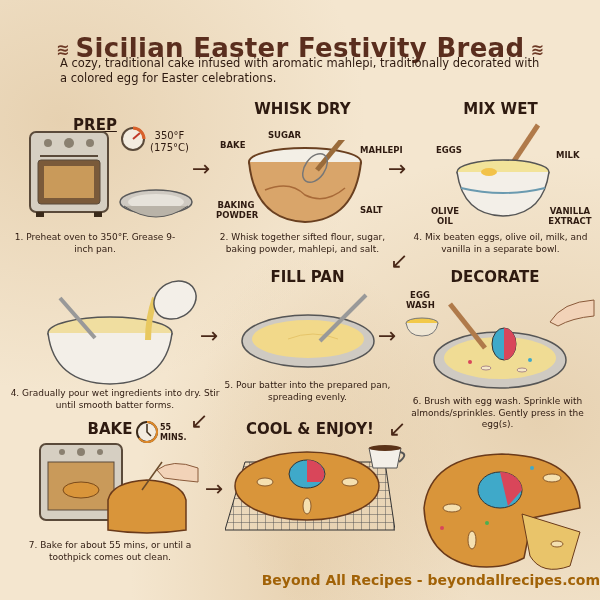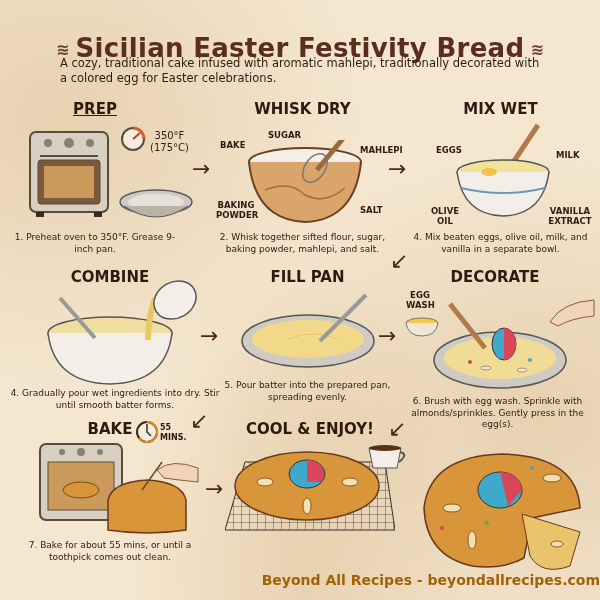--- a/index.html
+++ b/index.html
@@ -38,21 +38,21 @@
 </style>
 </head>
 <body>
 
 <div class="title">
   <span class="orn">≋</span><span>Sicilian Easter Festivity Bread</span><span class="orn">≋</span>
 </div>
 <div class="subtitle">A cozy, traditional cake infused with aromatic mahlepi, traditionally decorated with a colored egg for Easter celebrations.</div>
 
 <div class="step" style="left:10px; top:100px; width:185px; height:150px;">
-  <div class="step-title" style="position:absolute;left:0;top:0;width:170px;text-decoration:underline;">PREP</div>
+  <div class="step-title" style="position:absolute;left:0;top:16px;width:170px;text-decoration:underline;">PREP</div>
   <svg class="art" style="left:18px;top:30px" width="82" height="90" viewBox="0 0 82 90">
     <rect x="2" y="2" width="78" height="80" rx="6" fill="#d6cfc2" stroke="#5a4a3a" stroke-width="2"></rect>
     <circle cx="20" cy="13" r="4" fill="#8a8070"></circle>
       <circle cx="41" cy="13" r="5" fill="#8a8070"></circle>
       <circle cx="62" cy="13" r="4" fill="#8a8070"></circle>
     <rect x="10" y="30" width="62" height="44" rx="3" fill="#7a5a3a" stroke="#5a4a3a"></rect>
     <rect x="16" y="36" width="50" height="32" fill="#c99a5a"></rect>
     <line x1="12" y1="26" x2="70" y2="26" stroke="#5a4a3a" stroke-width="2"></line>
     <rect x="8" y="82" width="8" height="5" fill="#3a2a1a"></rect>
       <rect x="66" y="82" width="8" height="5" fill="#3a2a1a"></rect>
@@ -107,21 +107,20 @@
   <div class="lbl" style="left:28px;top:45px;">EGGS</div>
   <div class="lbl" style="left:148px;top:50px;">MILK</div>
   <div class="lbl" style="left:22px;top:106px;width:30px;">OLIVE OIL</div>
   <div class="lbl" style="left:140px;top:106px;width:44px;">VANILLA EXTRACT</div>
   <div class="step-caption" style="top:132px;">4. Mix beaten eggs, olive oil, milk, and vanilla in a separate bowl.</div>
 </div>
 
 <div class="arrow" style="left:390px;top:250px;">↙</div>
 
 <div class="step" style="left:10px; top:268px; width:200px; height:150px;">
-  <div class="step-title" style="position:absolute;left:60px;top:0;width:80px;">COMBINE</div>
   <svg class="art" style="left:30px;top:10px" width="170" height="110" viewBox="0 0 170 110">
     <ellipse cx="70" cy="55" rx="62" ry="16" fill="#f0dea0" stroke="#555" stroke-width="1.5"></ellipse>
     <path d="M8 55 Q14 105 70 106 Q126 105 132 55" fill="#f3efe8" stroke="#555" stroke-width="1.5"></path>
     <line x1="20" y1="20" x2="55" y2="60" stroke="#999" stroke-width="4"></line>
     <path d="M115 20 Q108 40 108 62" stroke="#e8c860" stroke-width="6" fill="none"></path>
     <ellipse cx="135" cy="22" rx="22" ry="18" fill="#f3efe8" stroke="#555" stroke-width="1.5" transform="rotate(-30 135 22)"></ellipse>
   </svg>
   <div class="step-caption" style="top:120px;width:210px;">4. Gradually pour wet ingredients into dry. Stir until smooth batter forms.</div>
 </div>
 

